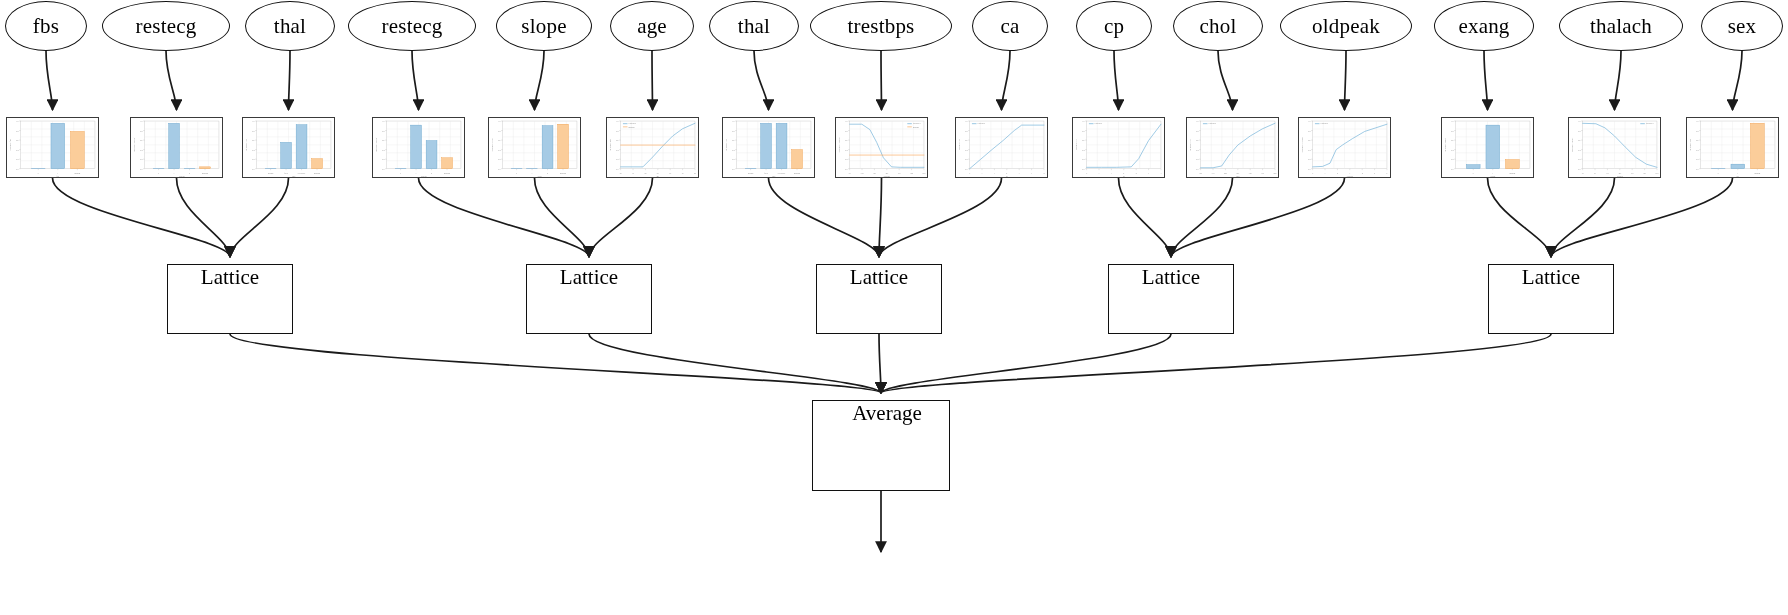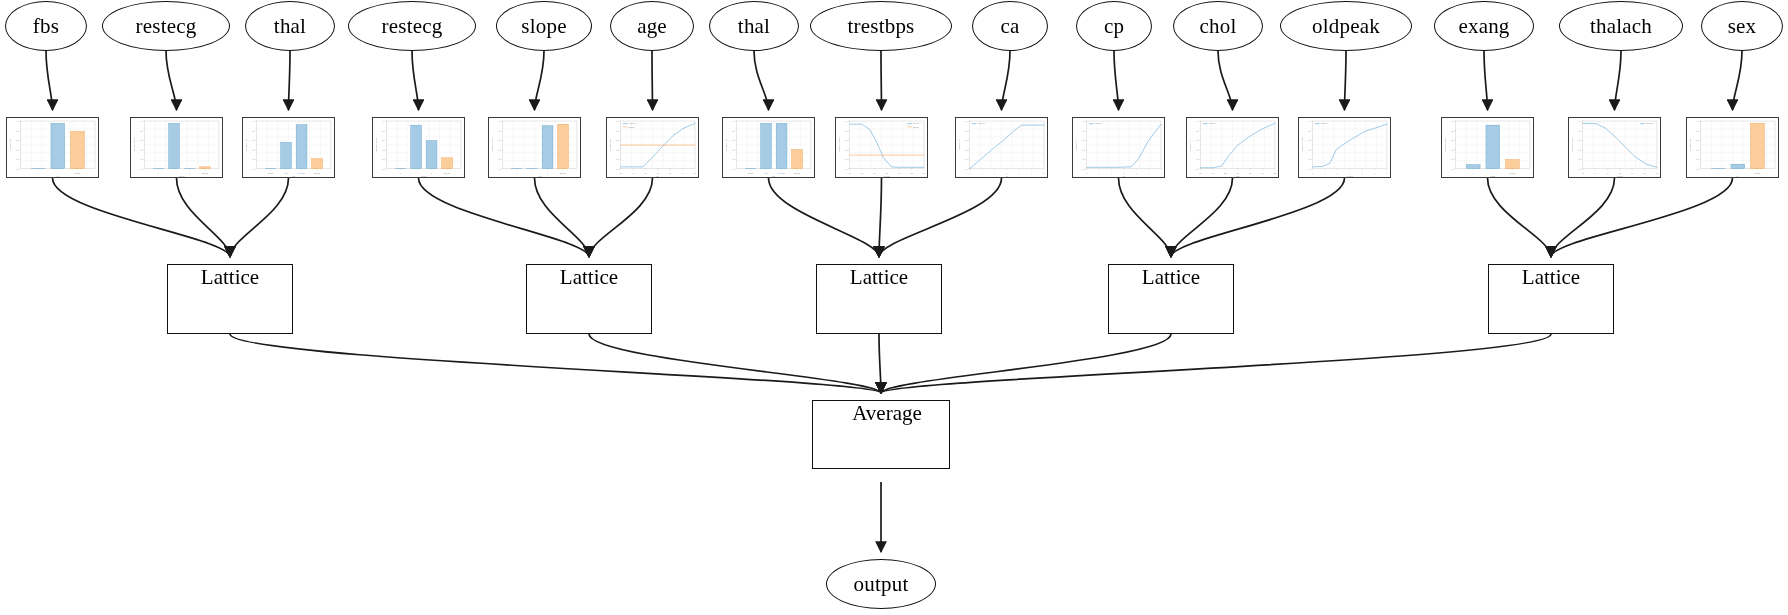--- a/index.html
+++ b/index.html
@@ -805,20 +805,17 @@
       </div>
       <div class="box-node" style="left: 816px; top: 264px; width: 126px; height: 70px;">
         <span>Lattice</span>
       </div>
       <div class="box-node" style="left: 1108px; top: 264px; width: 126px; height: 70px;">
         <span>Lattice</span>
       </div>
       <div class="box-node" style="left: 1488px; top: 264px; width: 126px; height: 70px;">
         <span>Lattice</span>
       </div>
-      <div class="box-node" style="left: 812px; top: 400px; width: 138px; height: 69px; padding-left: 12px;">
+      <div class="box-node" style="left: 812px; top: 400px; width: 138px; height: 91px; padding-left: 12px;">
         <span>Average</span>
-      </div>
-      <div class="ellipse-node" style="left: 826px; top: 559px; width: 110px; height: 50px;">
-        <span>output</span>
       </div>
     </div>
 </div>
 
 </body></html>

